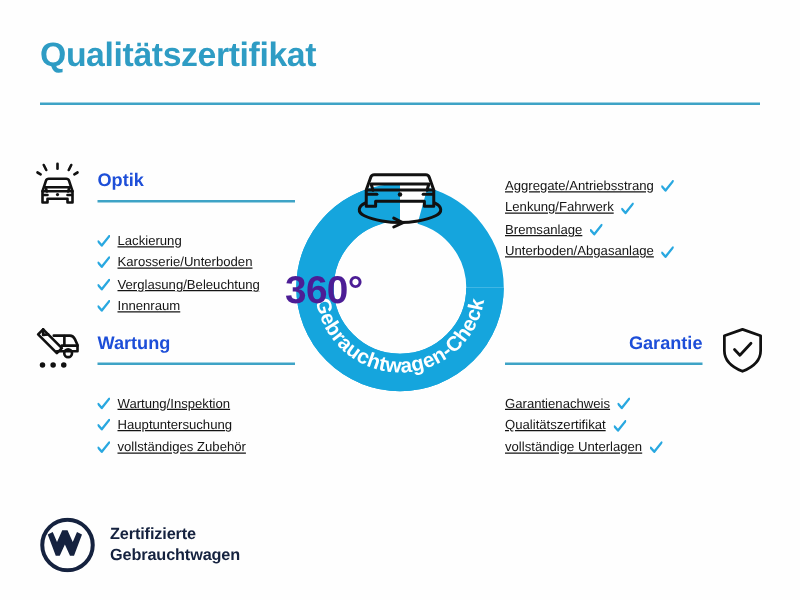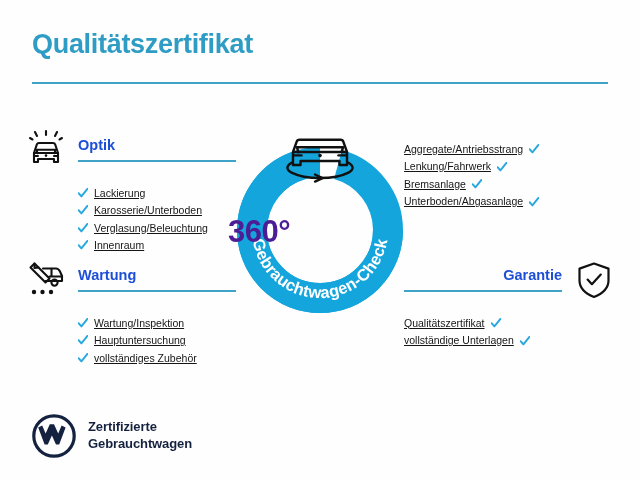--- a/index.html
+++ b/index.html
@@ -330,20 +330,28 @@
         <div class="title-rule"></div>
       </div>
     </div>
     <ul class="check-list right list-right">
       <li>
         <span class="check">
             <svg width="10" height="10" viewBox="0 0 10 10">
               <path d="M0.6 5.2 L3.4 8.4 L9.4 0.9" fill="none" stroke="#29a8e0" stroke-width="1.9" stroke-linecap="round" stroke-linejoin="round"></path>
             </svg>
           </span>
+        <span>Garantienachweis</span>
+      </li>
+      <li>
+        <span class="check">
+            <svg width="10" height="10" viewBox="0 0 10 10">
+              <path d="M0.6 5.2 L3.4 8.4 L9.4 0.9" fill="none" stroke="#29a8e0" stroke-width="1.9" stroke-linecap="round" stroke-linejoin="round"></path>
+            </svg>
+          </span>
         <span>Qualitätszertifikat</span>
       </li>
       <li>
         <span class="check">
             <svg width="10" height="10" viewBox="0 0 10 10">
               <path d="M0.6 5.2 L3.4 8.4 L9.4 0.9" fill="none" stroke="#29a8e0" stroke-width="1.9" stroke-linecap="round" stroke-linejoin="round"></path>
             </svg>
           </span>
         <span>vollständige Unterlagen</span>
       </li>

